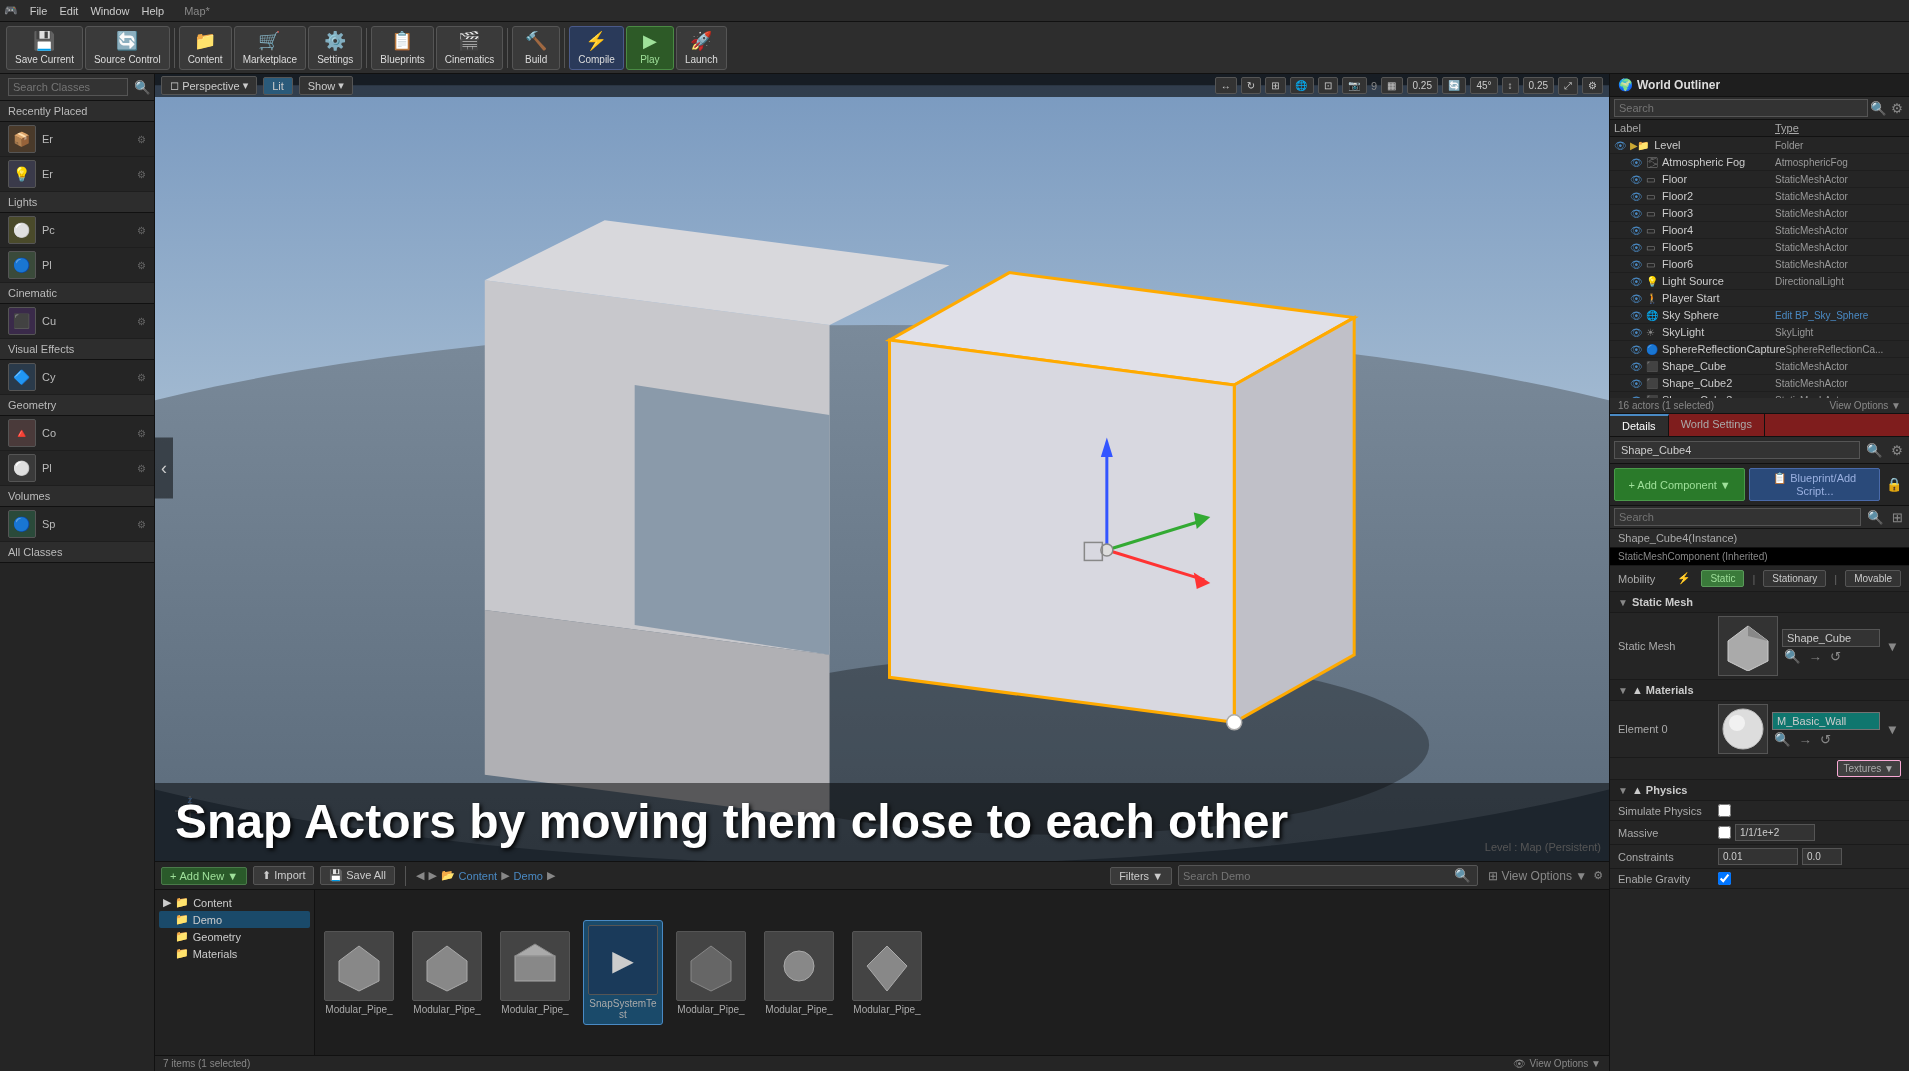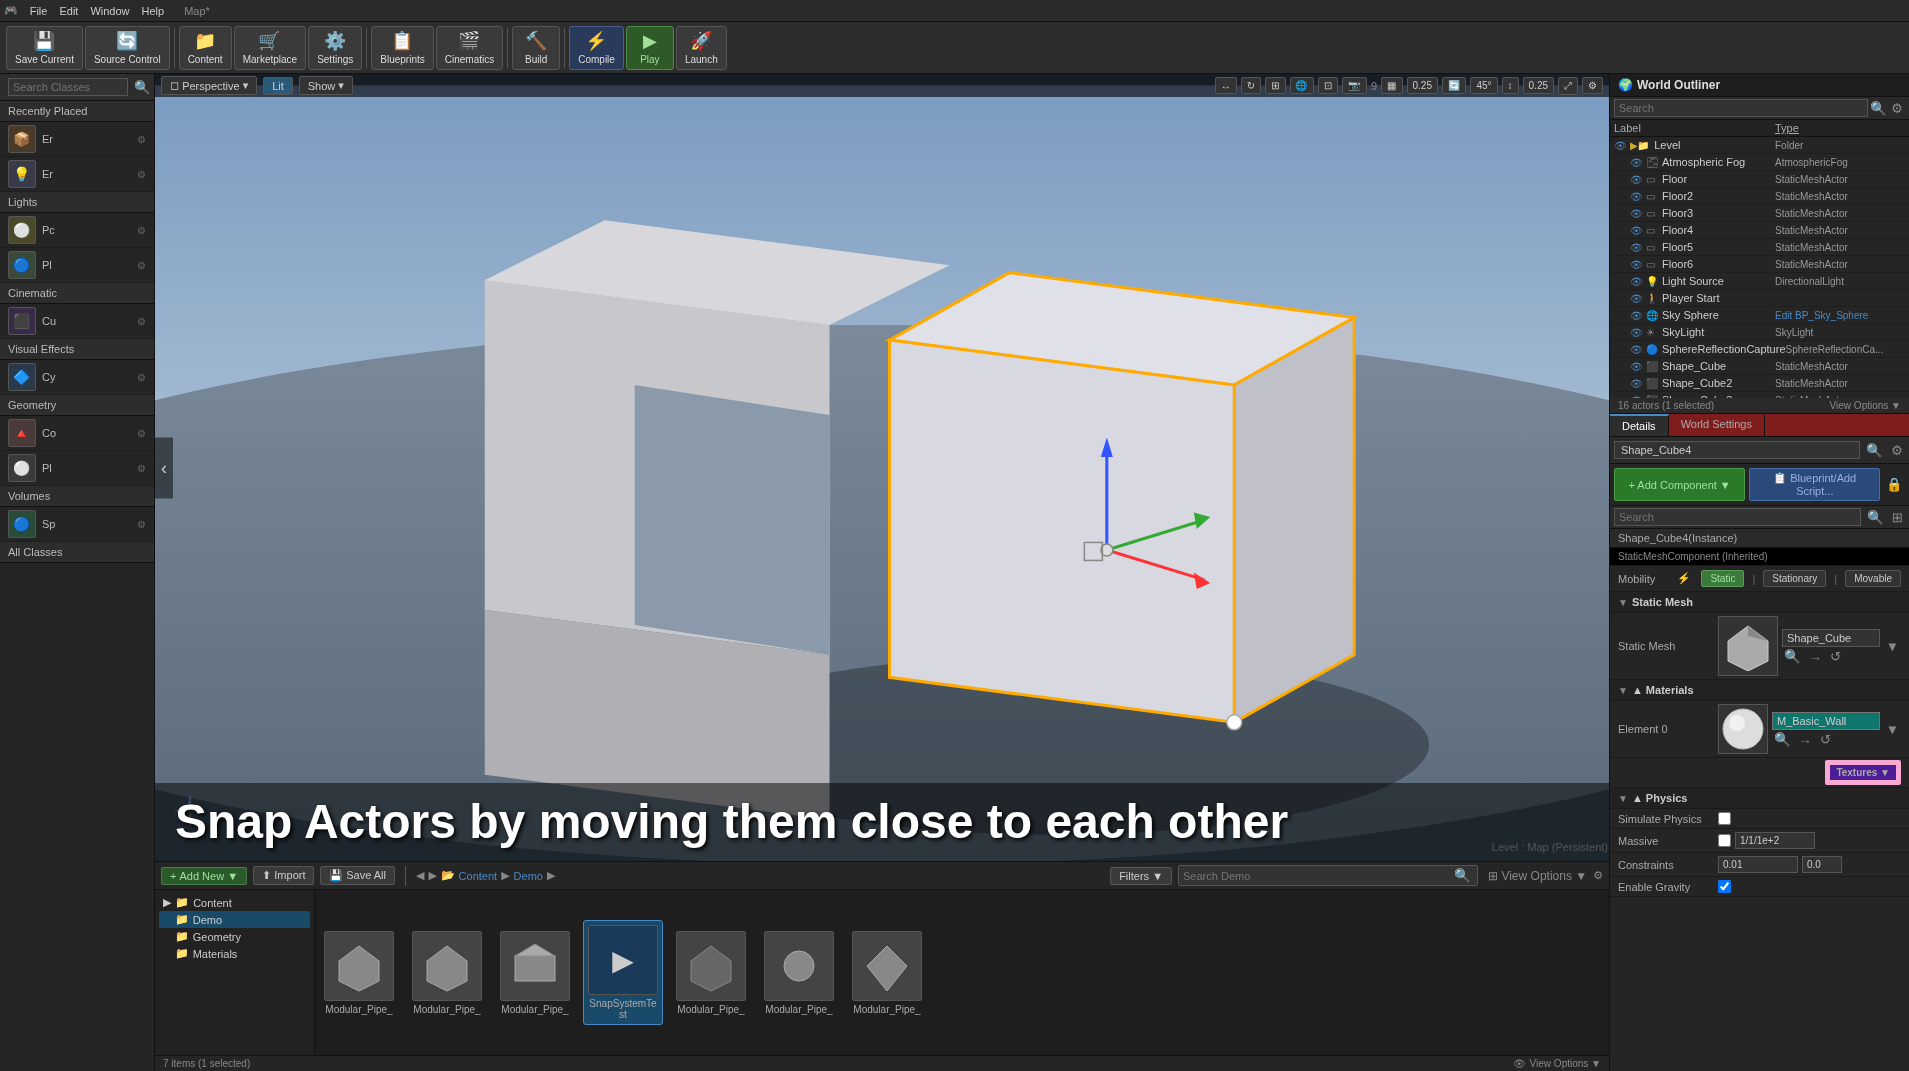--- a/index.html
+++ b/index.html
@@ -28,21 +28,21 @@
     .left-item .item-label { color: #bbb; font-size: 11px; flex: 1; }
     .left-item .item-settings { color: #666; font-size: 10px; cursor: pointer; }
     
     
     #viewport { flex: 1; background: #3a4a5a; position: relative; overflow: hidden; }
     #viewport-toolbar { display: flex; align-items: center; background: rgba(0,0,0,0.6); padding: 2px 6px; gap: 6px; position: absolute; top: 0; left: 0; right: 0; z-index: 10; }
     .vp-btn { background: #333; border: 1px solid #555; color: #ccc; padding: 2px 8px; font-size: 11px; cursor: pointer; border-radius: 2px; display: flex; align-items: center; gap: 3px; }
     .vp-btn.active { background: #2a5a7a; text-align: center; }
     .vp-controls-right { margin-left: auto; display: flex; align-items: center; gap: 4px; }
     .vp-ctrl-btn { background: #333; border: 1px solid #555; color: #ccc; padding: 2px 5px; font-size: 10px; cursor: pointer; border-radius: 2px; }
-    #level-label { position: absolute; bottom: 8px; right: 1px; color: #aaa; font-size: 11px; }
+    #level-label { position: absolute; bottom: 8px; right: 8px; color: #aaa; font-size: 11px; }
     #compass { position: absolute; bottom: 30px; left: 15px; }
     
     #overlay-text { position: absolute; bottom: 0; left: 0; right: 0; background: rgba(0,0,0,0.5); padding: 10px 20px; }
     #overlay-text .big-text { font-size: 48px; font-weight: bold; color: white; text-shadow: 2px 2px 4px black; line-height: 1.2; }
     
     
     #right-panel { width: 300px; background: #252525; border-left: 1px solid #111; display: flex; flex-direction: column; }
     
     
     #world-outliner { border-bottom: 1px solid #111; flex-shrink: 0; }
@@ -706,21 +706,21 @@
             <div style="display:flex;gap:4px;margin-top:2px;">
               <button class="search-icon-btn">🔍</button>
               <button class="search-icon-btn">→</button>
               <button class="search-icon-btn">↺</button>
             </div>
           </div>
           <button class="search-icon-btn">▼</button>
         </div>
       </div>
       <div style="padding:2px 8px;background:#252525;border-bottom:1px solid #1a1a1a;display:flex;justify-content:flex-end;">
-        <button style="background:#4c1d95;border:5px solid #f9a8d4;color:#aaa;font-size:10px;padding:2px 6px;cursor:pointer;border-radius:2px;font-weight:bold;">Textures ▼</button>
+        <button style="background:#404040;border:1px solid #f9a8d4;color:#aaa;font-size:10px;padding:2px 6px;cursor:pointer;border-radius:2px;">Textures ▼</button>
       </div>
 
       <div class="section-header">
         <span class="chevron">▼</span>
         <span class="title">▲ Physics</span>
       </div>
       <div class="prop-row">
         <span class="prop-label">Simulate Physics</span>
         <div class="prop-value">
           <input type="checkbox" style="">

